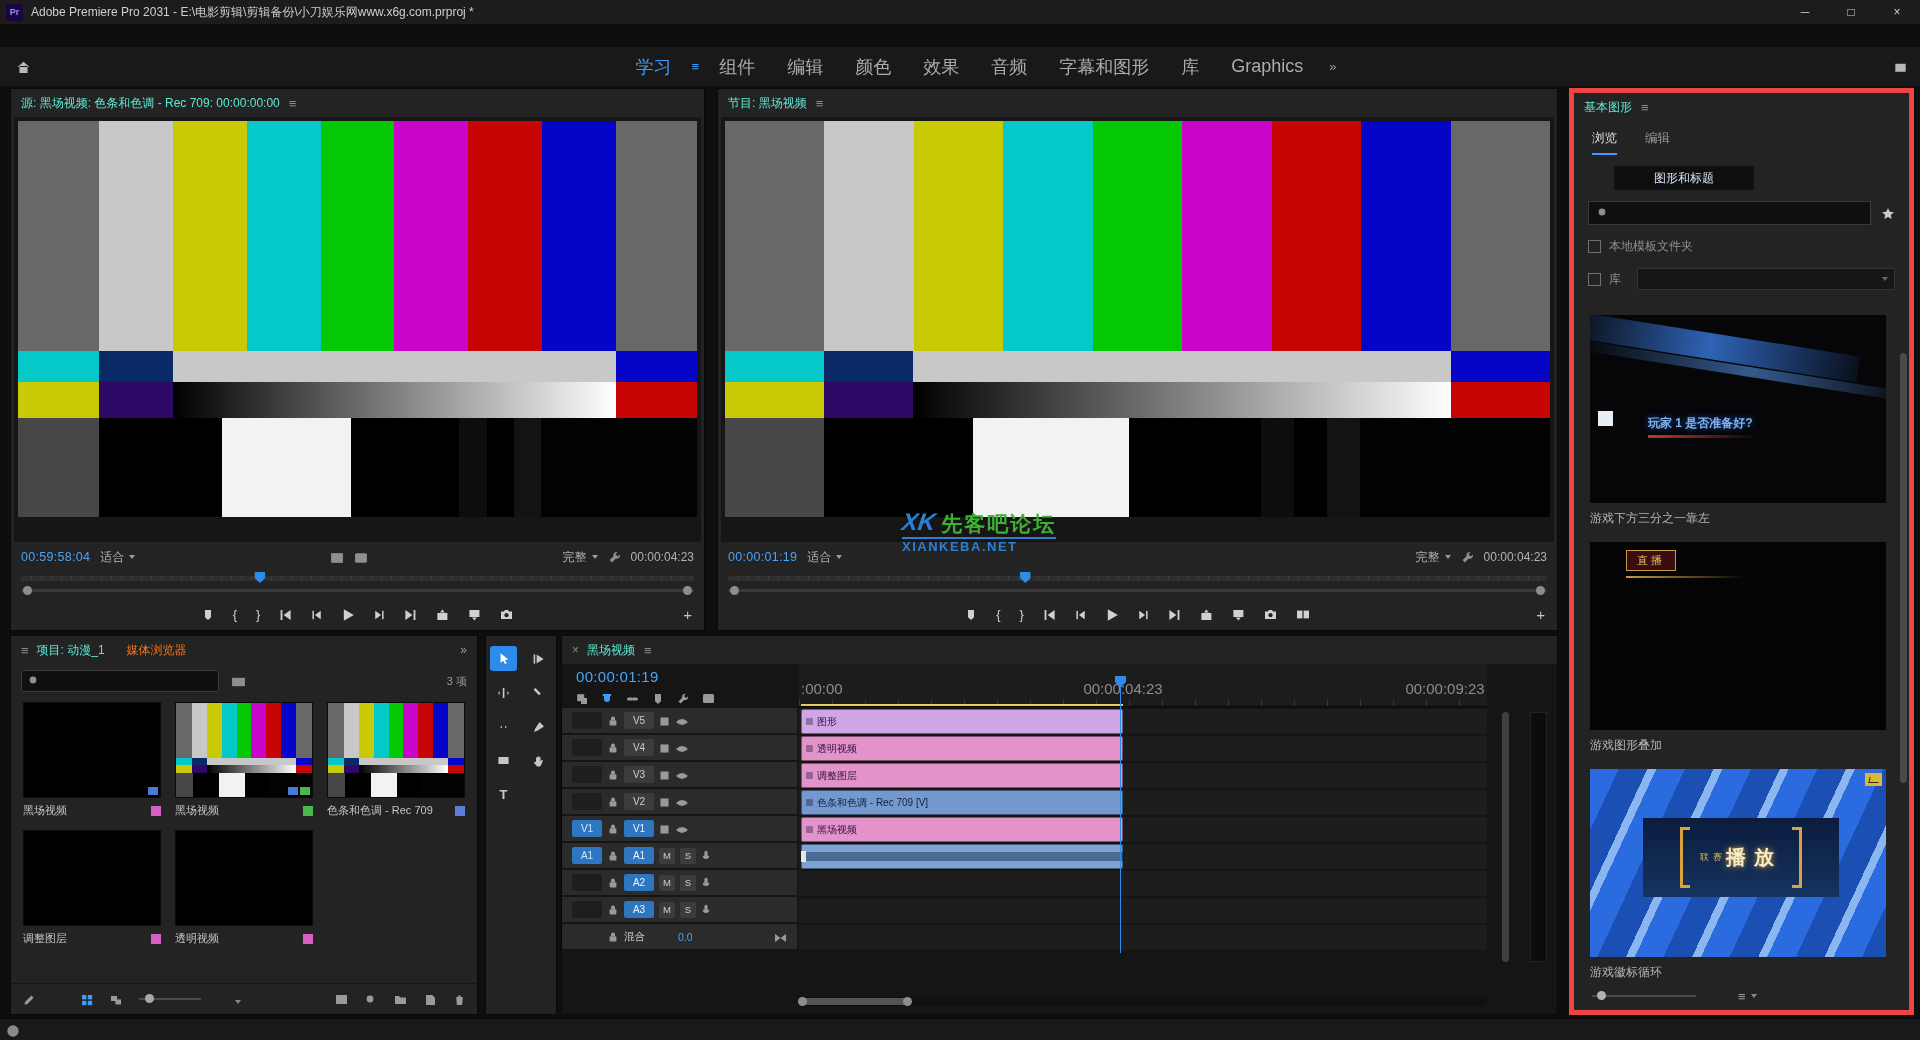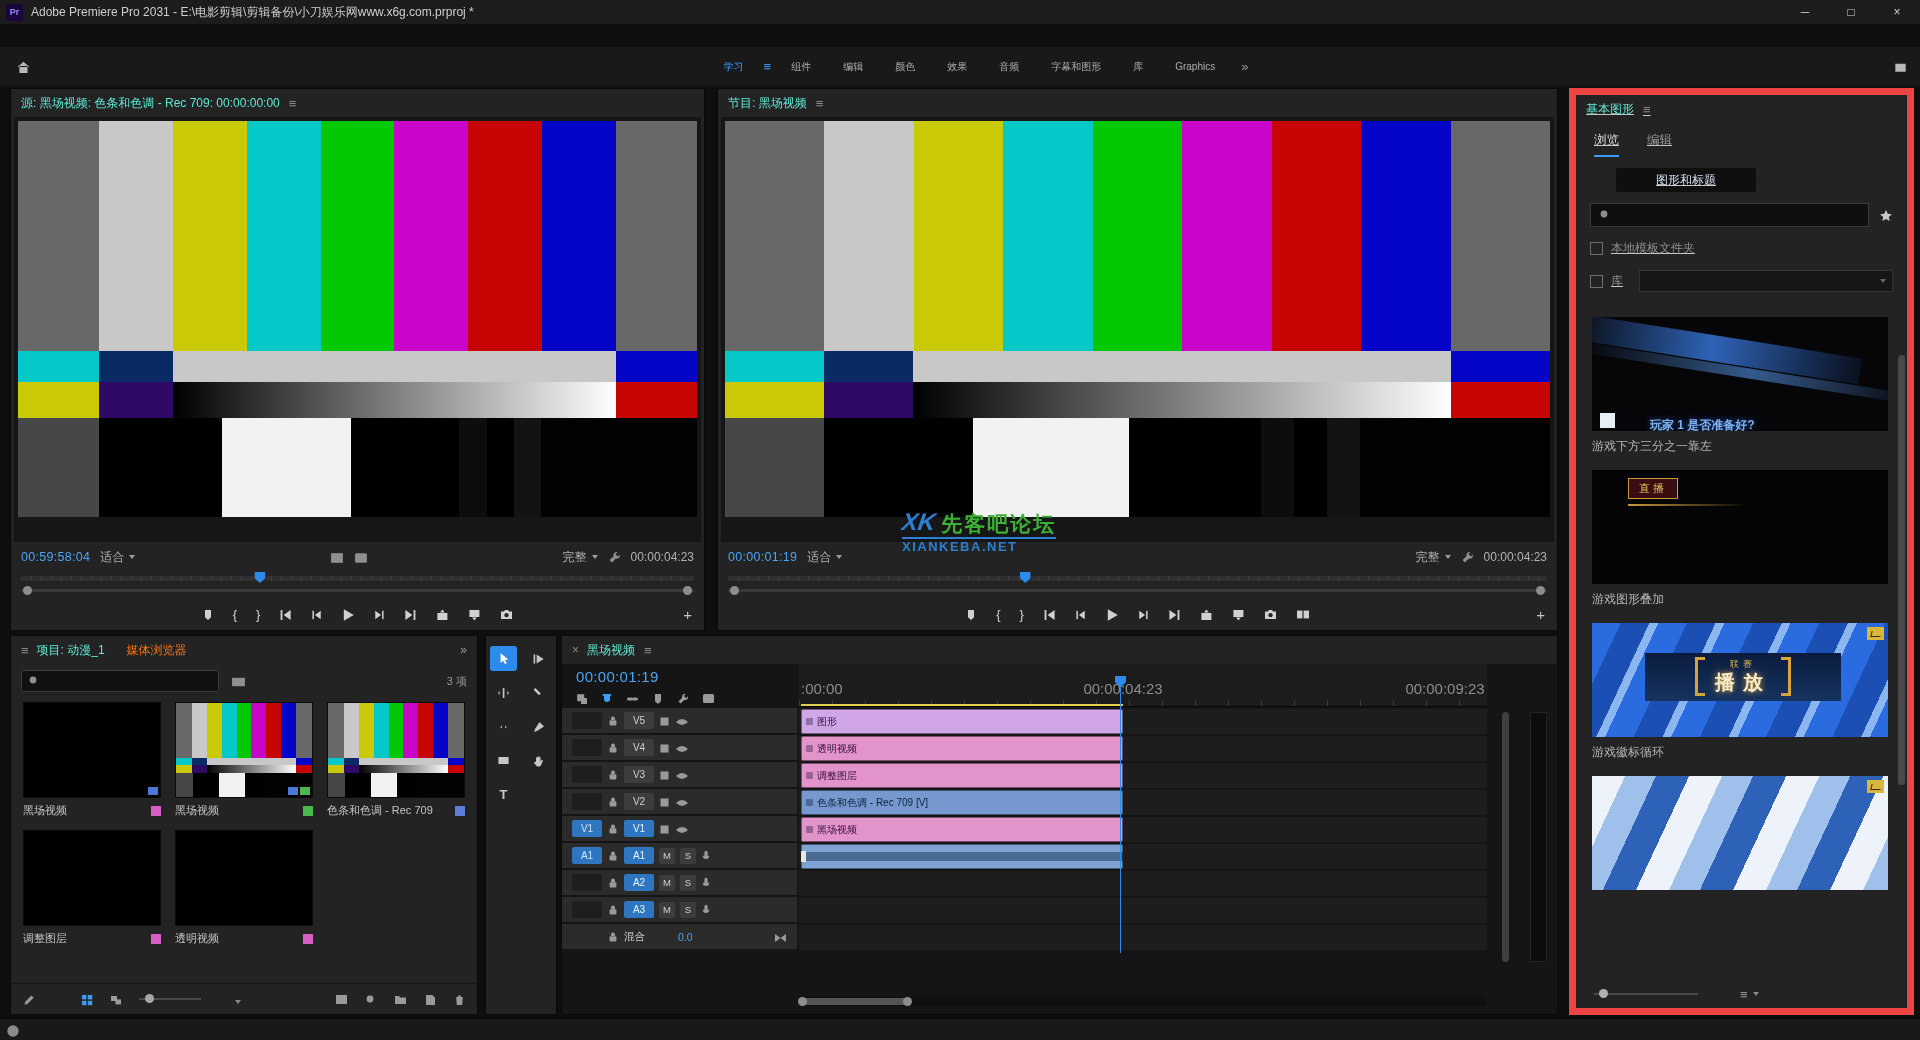--- a/index.html
+++ b/index.html
@@ -12,21 +12,21 @@
   
   .titlebar{position:absolute;left:0;top:0;right:0;height:24px;background:#1c1c1c;display:flex;align-items:center;font-size:12px;color:#cfcfcf;}
   .prlogo{width:17px;height:17px;margin:0 8px 0 6px;border-radius:2px;background:#18063c;color:#9b8cff;font-size:9px;font-weight:bold;display:flex;align-items:center;justify-content:center;}
   .win-controls{margin-left:auto;display:flex;height:100%;}
   .win-btn{width:46px;display:flex;align-items:center;justify-content:center;color:#cfcfcf;font-size:12px;}
   .menubar{position:absolute;left:0;top:24px;right:0;height:22px;background:#1c1c1c;border-bottom:1px solid #050505;display:flex;align-items:center;font-size:12px;color:#d4d4d4;}
   .menu-item{padding:0 9px;}
   .wsbar{position:absolute;left:0;top:47px;right:0;height:39px;background:#191919;display:flex;align-items:center;}
   .home-btn{width:46px;display:flex;justify-content:center;color:#b8b8b8;}
   .ws-tabs{display:flex;align-items:center;margin:0 auto;}
-  .ws-tab{padding:0 16px;font-size:10px;color:#acacac;white-space:nowrap;}
+  .ws-tab{padding:0 16px;font-size:18px;color:#acacac;white-space:nowrap;}
   .ws-tab.active{color:#3f9bfa;}
   .ws-menu{color:#3f9bfa;font-size:13px;padding:0 4px;}
   .ws-overflow{color:#9a9a9a;padding:0 10px;font-size:13px;}
   .share-btn{position:absolute;right:12px;top:56px;color:#b8b8b8;}
 
   
   .panel{position:absolute;background:#232323;border:1px solid #090909;box-sizing:border-box;}
   .phead{height:28px;display:flex;align-items:center;padding:0 10px;font-size:12px;color:#9f9f9f;white-space:nowrap;overflow:hidden;}
   .phead .hamb{color:#8a8a8a;margin-left:9px;font-size:13px;}
   .tab-active{color:#5eead4;}
@@ -120,51 +120,51 @@
   .ph-head{position:absolute;left:316px;top:12px;width:11px;height:12px;background:#2d8ceb;z-index:6;
     clip-path:polygon(0 0,100% 0,100% 50%,50% 100%,0 50%);}
   .tl-vscroll{position:absolute;right:48px;top:48px;bottom:52px;width:7px;background:#3f3f3f;border-radius:4px;}
   .tl-meter{position:absolute;right:10px;top:48px;bottom:52px;width:15px;background:#0c0c0c;border:1px solid #232323;}
   .tl-hscroll{position:absolute;left:237px;right:70px;bottom:8px;height:9px;background:#101010;border-radius:5px;}
   .tl-hthumb{position:absolute;left:2px;top:1px;bottom:1px;width:108px;background:#555;border-radius:4px;}
   .tl-hthumb:before,.tl-hthumb:after{content:"";position:absolute;top:-1px;width:9px;height:9px;border-radius:50%;background:#8d8d8d;}
   .tl-hthumb:before{left:-3px;} .tl-hthumb:after{right:-3px;}
 
   
-  .eg{border:7px solid #ef4444;text-decoration:underline;}
+  .eg{border:5px solid #ef4444;}
   .eg-tabs{display:flex;gap:28px;padding:9px 18px 0;font-size:12.5px;height:25px;}
   .eg-tab{color:#9a9a9a;padding-bottom:7px;}
   .eg-tab.active{color:#dedede;border-bottom:2px solid #3f9bfa;}
   .mytpl{margin:11px 0 0 40px;width:140px;height:24px;background:#0f0f0f;border-radius:2px;color:#d7e4f5;font-size:12px;display:flex;align-items:center;justify-content:center;}
   .eg-search-row{display:flex;align-items:center;gap:10px;margin:11px 14px 0;}
   .eg-search{flex:1;height:24px;background:#0f0f0f;border:1px solid #3a3a3a;display:flex;align-items:center;gap:8px;padding:0 8px;box-sizing:border-box;}
   .eg-search input{flex:1;background:transparent;border:0;outline:0;color:#cfcfcf;font-size:12px;min-width:0;}
   .eg-check{display:flex;align-items:center;gap:8px;margin:13px 14px 0;font-size:12px;color:#8f8f8f;}
   .cb{width:11px;height:11px;border:1px solid #6f6f6f;background:transparent;flex:none;}
   .eg-dd{flex:1;height:20px;background:#161616;border:1px solid #333;margin-left:8px;position:relative;}
   .eg-dd .tri{position:absolute;right:6px;top:8px;color:#777;}
   .eg-list{position:absolute;left:0;right:12px;top:222px;bottom:30px;overflow:hidden;}
   .eg-item{margin:0 0 15px 16px;}
-  .tpl-thumb{position:relative;width:296px;height:114px;background:#060608;overflow:hidden;}
+  .tpl-thumb{position:relative;width:296px;height:188px;background:#060608;overflow:hidden;}
   .tpl-label{margin-top:7px;font-size:12px;color:#b5b5b5;}
   .t1 .streak{position:absolute;left:-30px;top:18px;width:300px;height:26px;background:linear-gradient(90deg,rgba(40,100,220,0),rgba(60,130,240,.75),rgba(40,100,220,.1));transform:rotate(9deg);}
   .t1 .streak2{position:absolute;left:-10px;top:52px;width:340px;height:10px;background:linear-gradient(90deg,rgba(30,80,200,.0),rgba(90,160,250,.55),rgba(30,80,200,0));transform:rotate(9deg);}
   .t1 .wsq{position:absolute;left:8px;top:96px;width:15px;height:15px;background:#e8eef6;}
   .t1 .ptext{position:absolute;left:58px;top:100px;font-size:12px;font-weight:bold;color:#7fb0ea;text-shadow:0 0 6px #1c4fae;}
   .t1 .redline{position:absolute;left:58px;top:120px;width:110px;height:3px;background:linear-gradient(90deg,#c23b2e,rgba(194,59,46,0));}
   .t2{background:#040404;}
   .t2 .live{position:absolute;left:36px;top:8px;padding:2px 10px;border:1px solid #c79a3c;background:#3a0d10;color:#e8c25c;font-size:11px;letter-spacing:3px;}
   .t2 .gline{position:absolute;left:36px;top:34px;width:120px;height:2px;background:linear-gradient(90deg,#c79a3c,rgba(199,154,60,0));}
   .t3{background:repeating-linear-gradient(115deg,#2a6be0 0 26px,#1c4fb4 26px 52px,#8cb6f0 52px 60px);}
   .t4{background:repeating-linear-gradient(115deg,#eef3fb 0 30px,#9fc0ea 30px 58px,#2e62b8 58px 88px);}
   .t3band{position:absolute;left:18%;right:16%;top:26%;height:42%;background:linear-gradient(#0b1c3e,#16335f);display:flex;align-items:center;justify-content:center;gap:10px;}
   .gbr{width:7px;height:70%;flex:none;}
   .gbr.l{border-left:3px solid #d9a33c;border-top:3px solid #d9a33c;border-bottom:3px solid #d9a33c;}
   .gbr.r{border-right:3px solid #d9a33c;border-top:3px solid #d9a33c;border-bottom:3px solid #d9a33c;}
-  .t3txt{display:flex;flex-direction:column;align-items:center;line-height:1.2;}
+  .t3txt{display:flex;flex-direction:row;align-items:center;line-height:1.2;}
   .t3top{font-size:9px;color:#e3b659;letter-spacing:4px;}
   .t3main{font-size:20px;font-weight:bold;color:#f7ecc9;letter-spacing:8px;text-shadow:0 0 6px #d9a33c;}
   .tplbadge{position:absolute;top:4px;right:4px;width:17px;height:13px;background:#d8b83a;display:flex;align-items:center;justify-content:center;}
   .tplbadge i{display:block;width:9px;height:5px;border-left:1.5px solid #3a2c05;border-bottom:1.5px solid #3a2c05;transform:skewX(-12deg);}
   .eg-scroll{position:absolute;right:2px;top:260px;height:430px;width:7px;background:#4a4a4a;border-radius:4px;}
   .eg-bottom{position:absolute;left:0;right:0;bottom:0;height:28px;display:flex;align-items:center;gap:42px;padding:0 18px;}
   .eg-slider{position:relative;width:104px;height:2px;background:#4a4a4a;}
   .eg-slider b{position:absolute;left:5px;top:-4px;width:9px;height:9px;border-radius:50%;background:#b0b0b0;}
   .eg-menu{display:flex;align-items:center;color:#9a9a9a;font-size:13px;}
 

